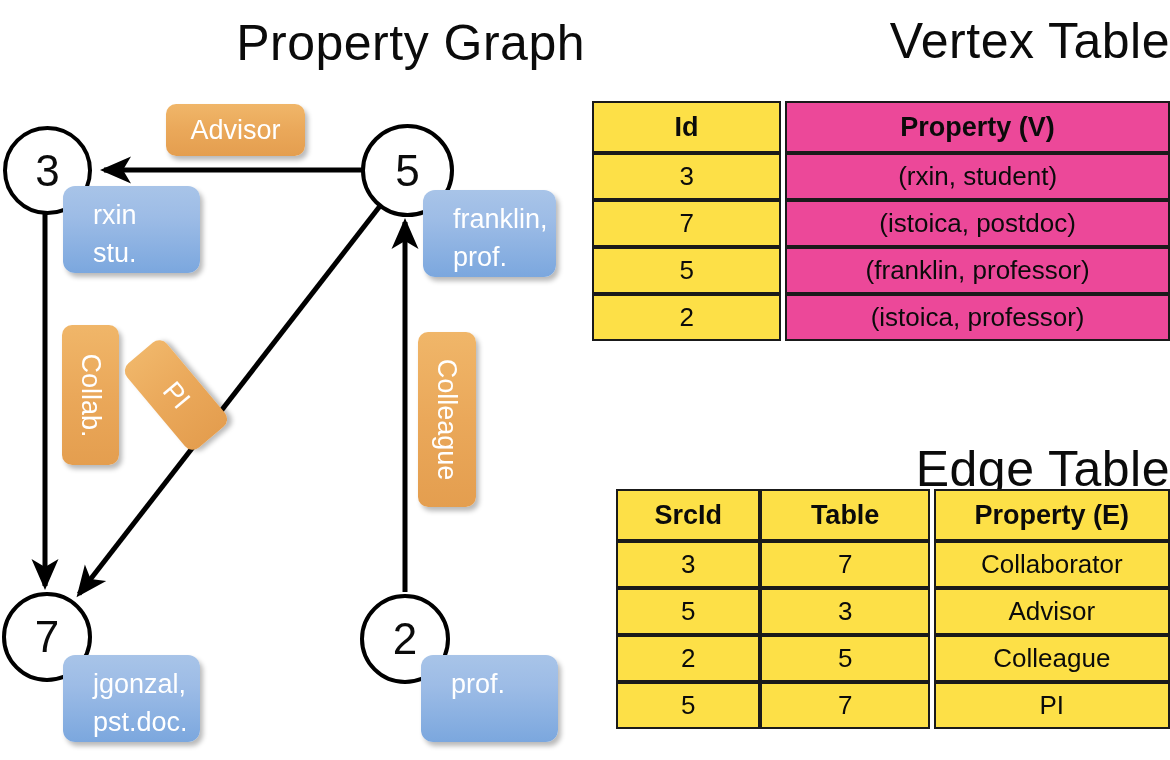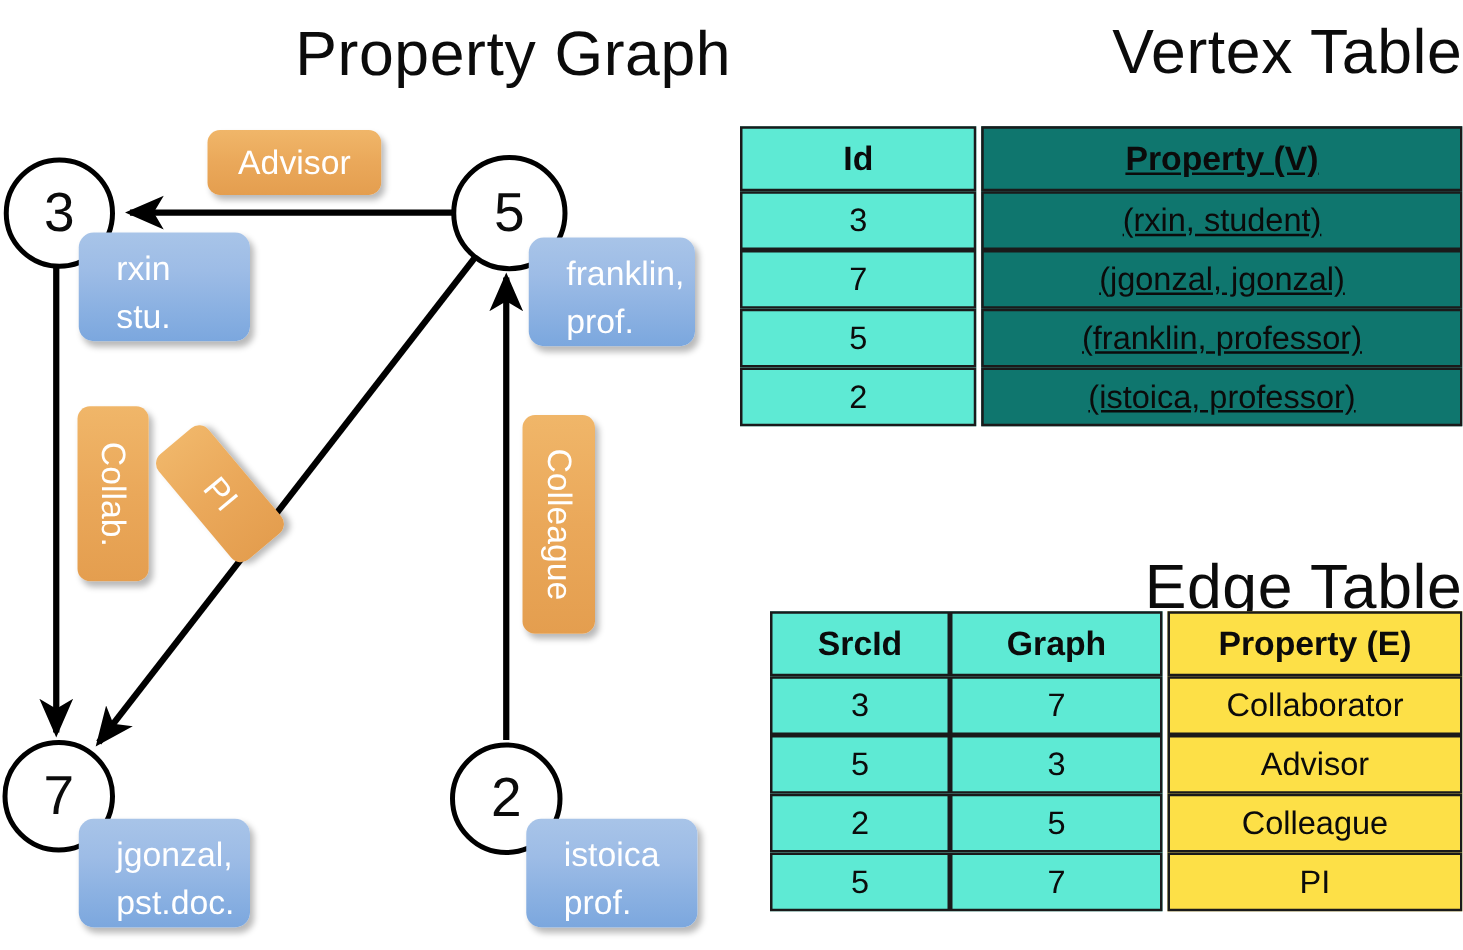--- a/index.html
+++ b/index.html
@@ -115,38 +115,38 @@
     font-weight: 300;
     font-size: 26px;
     color: #0b0b0b;
   }
   .tbl td, .tbl th {
     border: 2px solid #1a1a1a;
     text-align: center;
     padding: 0;
     height: 43px;
     font-weight: 300;
-    background: #5eead4;
+    background: #fde047;
   }
   .tbl th {
     font-weight: bold;
     height: 48px;
     font-size: 27px;
   }
   .col-gap {
     border: none !important;
     background: transparent !important;
     width: 4px;
     padding: 0;
   }
 
   
   #vertex-table { left: 592px; top: 101px; }
   #vertex-table .c-id   { width: 186px; }
-  #vertex-table .c-prop { width: 382px; background: #0f766e; text-decoration: underline; }
+  #vertex-table .c-prop { width: 382px; background: #ec4899; }
 
   
   #edge-table { left: 616px; top: 489px; }
   #edge-table .c-src  { width: 148px; }
   #edge-table .c-dst  { width: 176px; }
   #edge-table .c-prop { width: 242px; background: #fde047; }
 </style>
 </head>
 <body>
 
@@ -191,21 +191,20 @@
   </div>
   <div class="prop-box" style="left:423px; top:190px; width:133px; height:87px;">
     <span>franklin,</span>
     <span>prof.</span>
   </div>
   <div class="prop-box" style="left:63px; top:655px; width:137px; height:87px;">
     <span>jgonzal,</span>
     <span>pst.doc.</span>
   </div>
   <div class="prop-box" style="left:421px; top:655px; width:137px; height:87px;">
-    <span>istoica</span>
     <span>prof.</span>
   </div>
 
   <div class="edge-label" style="left:166px; top:104px; width:139px; height:52px;">
     <span class="lbl">Advisor</span>
   </div>
 
   <div class="edge-label vertical" style="left:62px; top:325px; width:57px; height:140px;">
     <span class="lbl">Collab.</span>
   </div>
@@ -229,40 +228,40 @@
   </thead>
   <tbody>
     <tr>
       <td class="c-id">3</td>
       <td class="col-gap"></td>
       <td class="c-prop">(rxin, student)</td>
     </tr>
     <tr>
       <td class="c-id">7</td>
       <td class="col-gap"></td>
-      <td class="c-prop">(jgonzal, jgonzal)</td>
+      <td class="c-prop">(istoica, postdoc)</td>
     </tr>
     <tr>
       <td class="c-id">5</td>
       <td class="col-gap"></td>
       <td class="c-prop">(franklin, professor)</td>
     </tr>
     <tr>
       <td class="c-id">2</td>
       <td class="col-gap"></td>
       <td class="c-prop">(istoica, professor)</td>
     </tr>
   </tbody>
 </table>
 
 <table class="tbl" id="edge-table">
   <thead>
     <tr>
       <th class="c-src">SrcId</th>
-      <th class="c-dst">Graph</th>
+      <th class="c-dst">Table</th>
       <td class="col-gap"></td>
       <th class="c-prop">Property (E)</th>
     </tr>
   </thead>
   <tbody>
     <tr>
       <td class="c-src">3</td>
       <td class="c-dst">7</td>
       <td class="col-gap"></td>
       <td class="c-prop">Collaborator</td>

